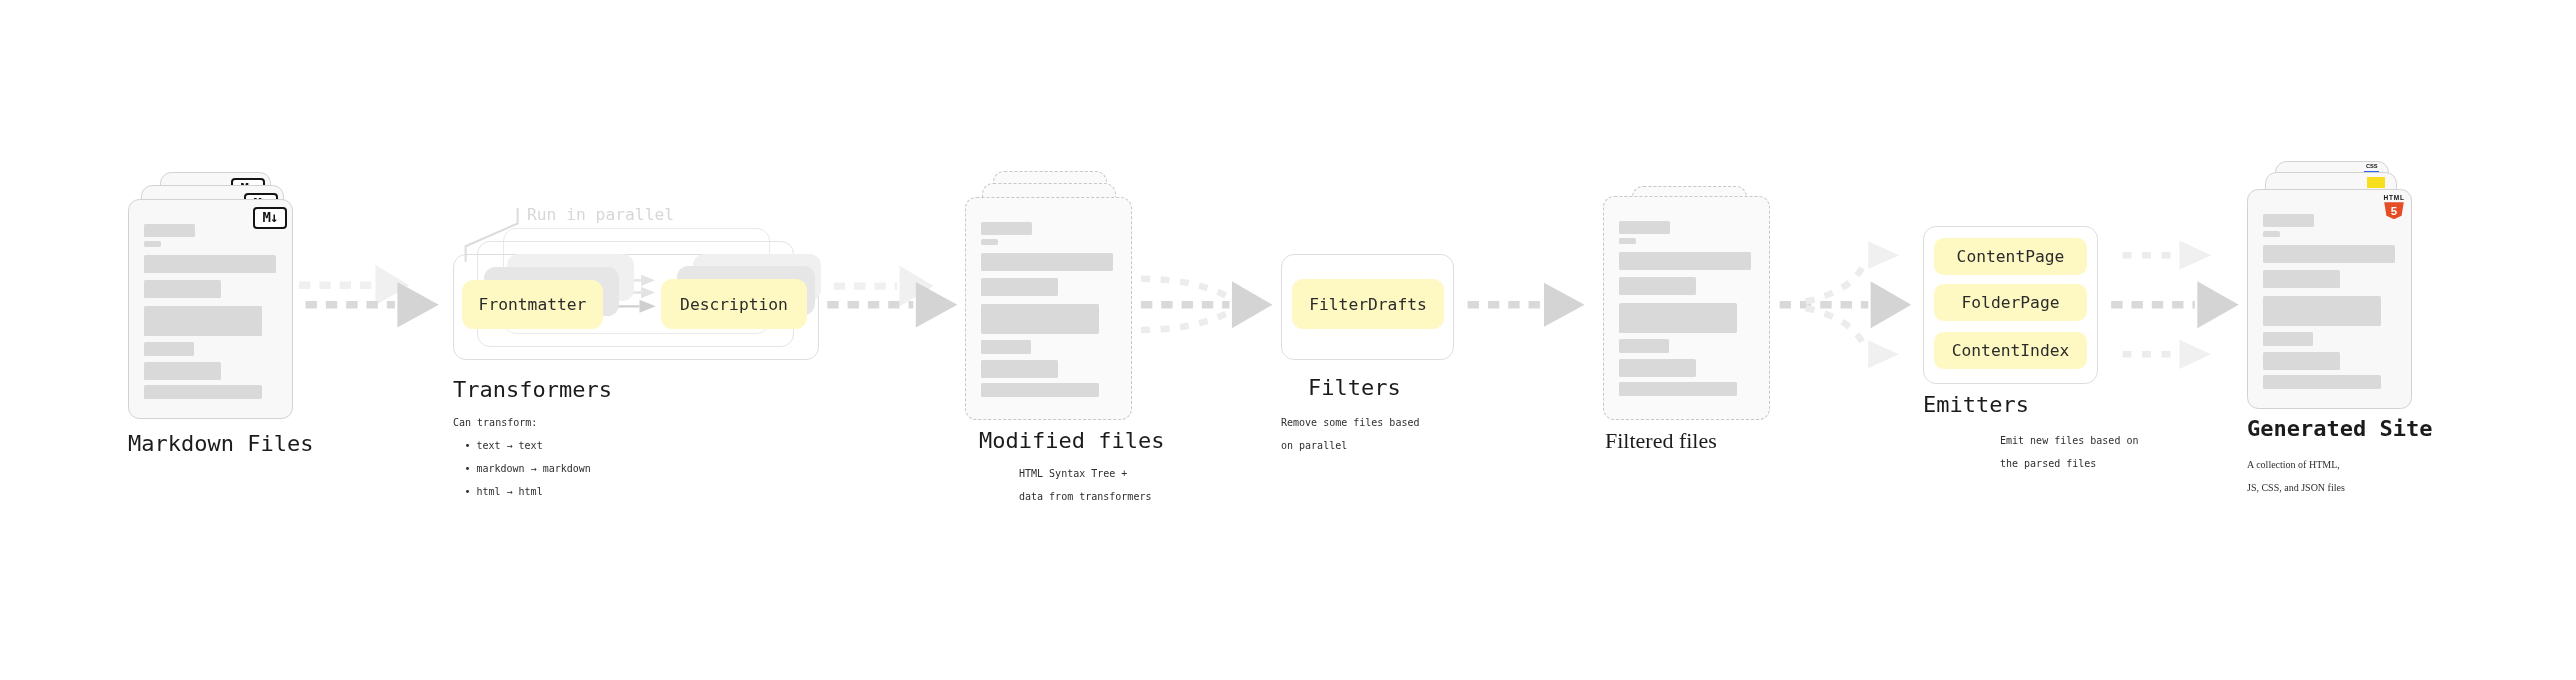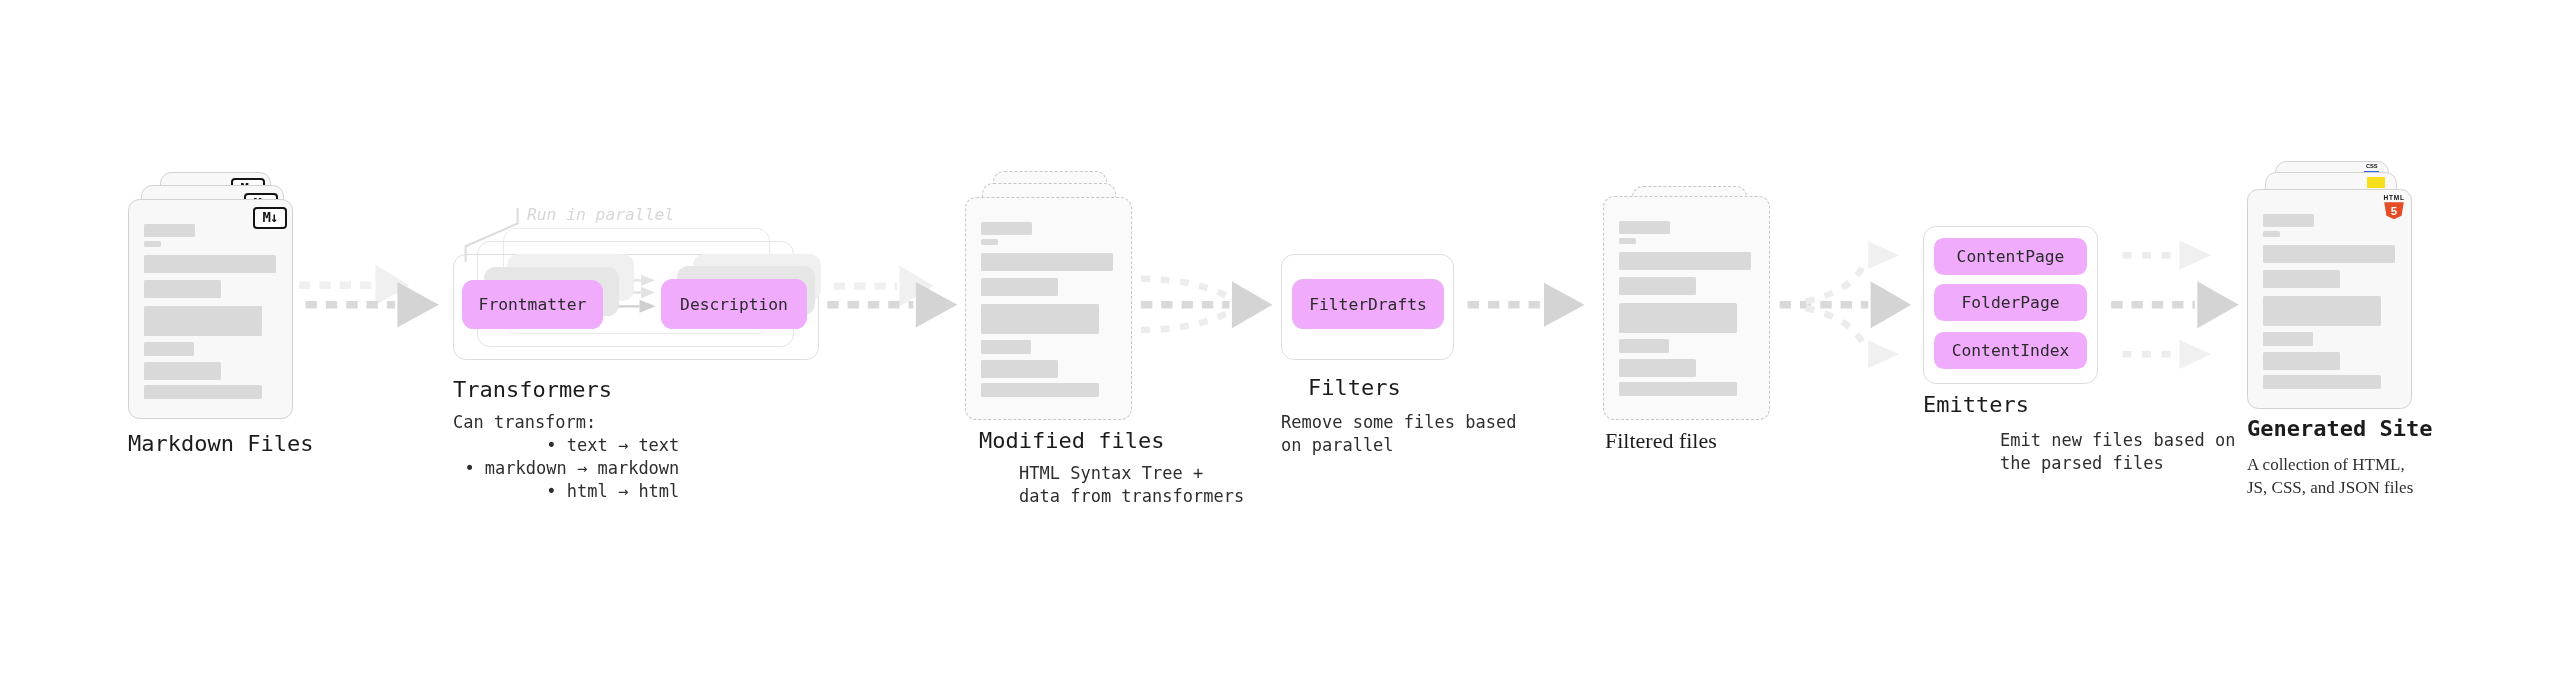--- a/index.html
+++ b/index.html
@@ -44,30 +44,30 @@
   }
   .js-badge { position:absolute; right:11.4px; top:4.1px; width:18px; height:10.6px; background:#F7DF1E; }
   .css-badge { position:absolute; right:8.1px; top:2.4px; width:16.3px; text-align:center; }
   .css-word { font-family:"Liberation Sans",sans-serif; font-weight:bold; font-size:5.7px; color:#111; line-height:5.7px; display:block; }
   .css-line { height:2.4px; width:14.6px; margin:0.8px auto 0; background:#2965F1; }
 
   
   .obox { position:absolute; border:1.6px solid #dedede; border-radius:13px; background:transparent; }
   .obox.filled { background:#ffffff; }
   .node-btn {
-    position:absolute; background:#f0abfc; border-radius:11.4px; color:#2b2b2b;
+    position:absolute; background:#fef9c3; border-radius:11.4px; color:#2b2b2b;
     font-size:16.3px; display:flex; align-items:center; justify-content:center;
   }
   .node-btn.echo1 { background:#e6e6e6; }
   .node-btn.echo2 { background:#f0f0f0; }
 
   
   .stage-label { position:absolute; font-size:22px; color:#1b1b1b; white-space:nowrap; }
-  .stage-desc  { position:absolute; font-size:17px; color:#2e2e2e; line-height:23px; white-space:nowrap; }
-  .stage-desc .indent { padding-left:11.4px;text-align:right; }
+  .stage-desc  { position:absolute; font-size:10px; color:#2e2e2e; line-height:23px; white-space:nowrap; }
+  .stage-desc .indent { padding-left:11.4px; }
   .parallel-note { position:absolute; font-size:16.3px; color:#d7d7d7; white-space:nowrap; }
 </style>
 </head>
 <body>
 
 <div class="canvas">
 
   <svg class="arrows" width="2576" height="681" viewBox="0 0 3170 838">
 
     <g>
@@ -141,21 +141,21 @@
       <div class="bar bar4"></div>
       <div class="bar bar5"></div>
       <div class="bar bar6"></div>
       <div class="bar bar7"></div>
       <div class="bar bar8"></div>
     </div>
     <div class="stage-label" style="left:128px;top:431px;">Markdown Files</div>
   </div>
 
   <div class="stage">
-    <div class="parallel-note" style="left:527px;top:205px;font-style:italic;">Run in parallel</div>
+    <div class="parallel-note" style="left:527px;top:205px;">Run in parallel</div>
     <div class="obox" style="left:503px;top:228px;width:267px;height:106px;border-color:#eaeaea;"></div>
     <div class="obox" style="left:477px;top:241px;width:317px;height:106px;border-color:#e4e4e4;"></div>
     <div class="obox" style="left:453px;top:254px;width:366px;height:106px;"></div>
 
     <div class="node-btn echo2" style="left:507px;top:254px;width:127px;height:47px;"></div>
     <div class="node-btn echo1" style="left:484px;top:267px;width:135px;height:49px;"></div>
     <div class="node-btn" style="left:462px;top:280px;width:141px;height:49px;">Frontmatter</div>
 
     <div class="node-btn echo2" style="left:693px;top:254px;width:128px;height:47px;"></div>
     <div class="node-btn echo1" style="left:677px;top:266px;width:138px;height:49px;"></div>

